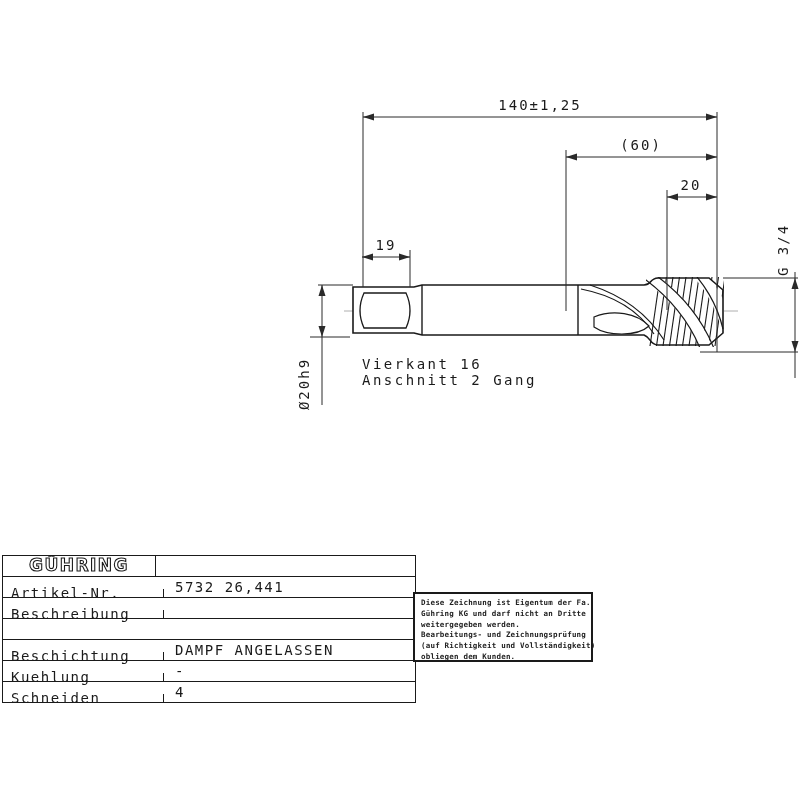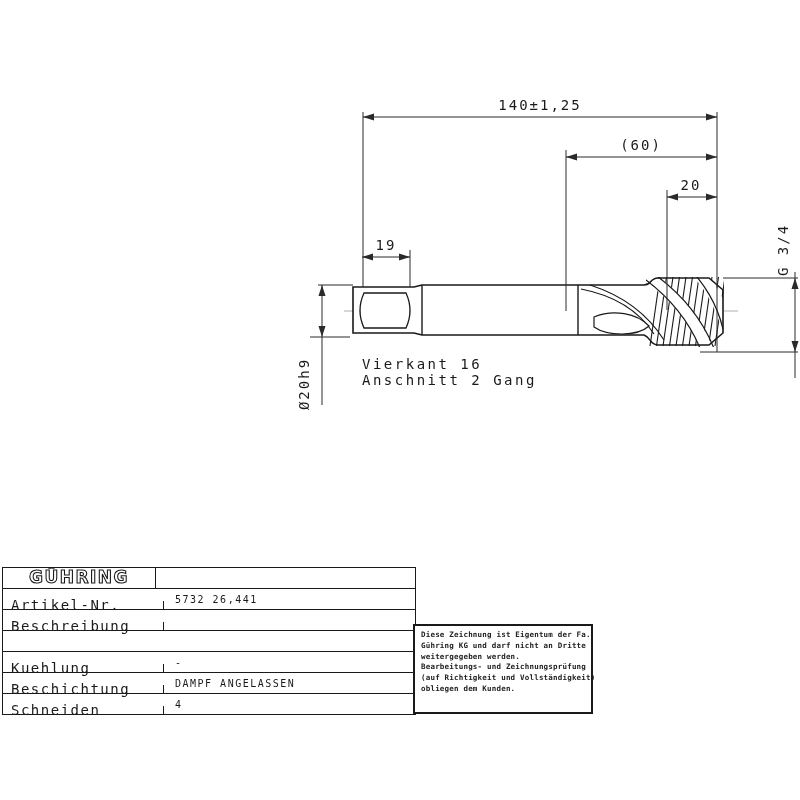--- a/index.html
+++ b/index.html
@@ -3,38 +3,38 @@
 <meta charset="utf-8">
 <style>
   html,body{margin:0;padding:0;background:#fff;}
   #stage{
     position:relative;width:800px;height:800px;background:#ffffff;
     font-family:"DejaVu Sans Mono", monospace;color:#1a1a1a;overflow:hidden;
   }
   #drawing-svg{position:absolute;left:0;top:0;}
   
   .spec-table{
-    position:absolute;left:2px;top:567px;width:412px;
+    position:absolute;left:2px;top:555px;width:412px;
     border:1px solid #1a1a1a;background:#fff;
   }
   .spec-row{display:flex;height:20px;border-top:1px solid #1a1a1a;}
   .spec-row:first-child{border-top:none;}
   .spec-cell-label{
     width:152px;border-right:1px solid #1a1a1a;display:flex;align-items:center;
     padding-left:8px;font-size:14px;letter-spacing:1.5px;white-space:nowrap;margin-top:12px;
   }
   .spec-cell-value{
     flex:1;display:flex;align-items:center;padding-left:11px;
-    font-size:10px;letter-spacing:1.5px;white-space:nowrap;
+    font-size:14px;letter-spacing:1.5px;white-space:nowrap;
   }
   .logo-row{justify-content:flex-start;}
   .logo-cell{width:152px;border-right:1px solid #1a1a1a;display:flex;align-items:center;justify-content:center;}
   
   .disclaimer-box{
-    position:absolute;left:413px;top:624px;width:180px;height:90px;
+    position:absolute;left:413px;top:592px;width:180px;height:70px;
     border:2px solid #1a1a1a;background:#fff;
     padding:4px 0 0 6px;box-sizing:border-box;
   }
   .disclaimer-line{
     font-size:7.5px;font-weight:bold;letter-spacing:0.2px;
     line-height:10.8px;white-space:nowrap;color:#222;
   }
 </style>
 </head>
 <body>
@@ -149,26 +149,26 @@
     <div class="spec-row">
       <div class="spec-cell-label">Artikel-Nr.</div>
       <div class="spec-cell-value">5732 26,441</div>
     </div>
     <div class="spec-row">
       <div class="spec-cell-label">Beschreibung</div>
     </div>
     <div class="spec-row">
     </div>
     <div class="spec-row">
+      <div class="spec-cell-label">Beschichtung</div>
+      <div class="spec-cell-value">DAMPF ANGELASSEN</div>
+    </div>
+    <div class="spec-row">
       <div class="spec-cell-label">Kuehlung</div>
       <div class="spec-cell-value">-</div>
-    </div>
-    <div class="spec-row">
-      <div class="spec-cell-label">Beschichtung</div>
-      <div class="spec-cell-value">DAMPF ANGELASSEN</div>
     </div>
     <div class="spec-row">
       <div class="spec-cell-label">Schneiden</div>
       <div class="spec-cell-value">4</div>
     </div>
   </div>
 
   <div class="disclaimer-box">
     <div class="disclaimer-line">Diese Zeichnung ist Eigentum der Fa.</div>
     <div class="disclaimer-line">Gühring KG und darf nicht an Dritte</div>

